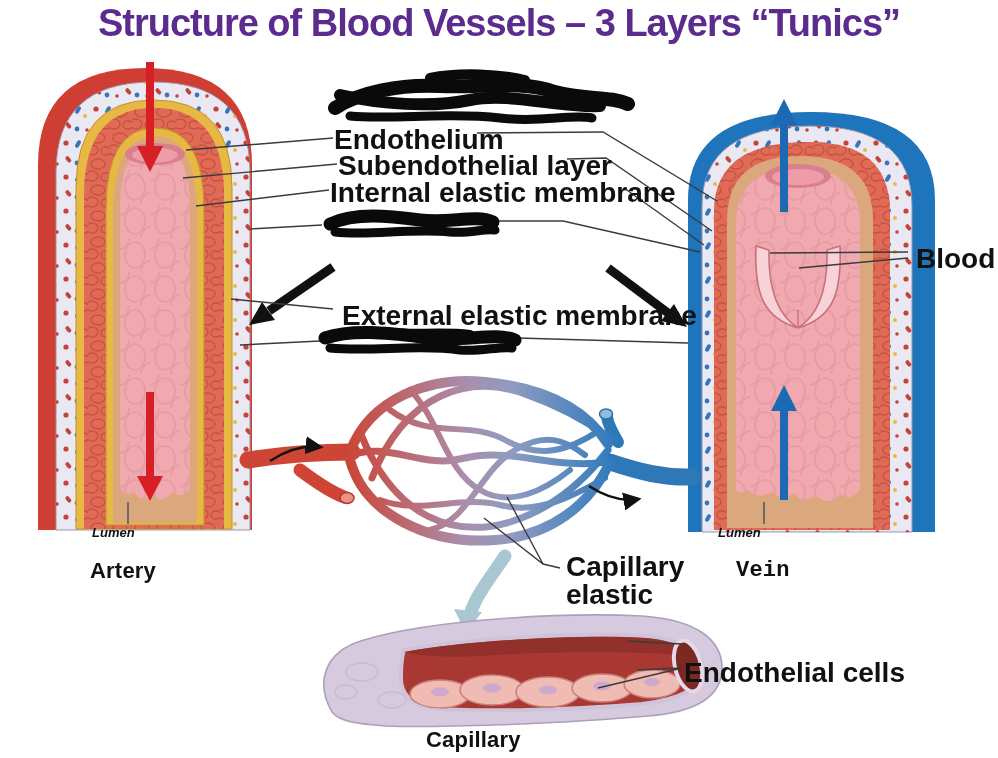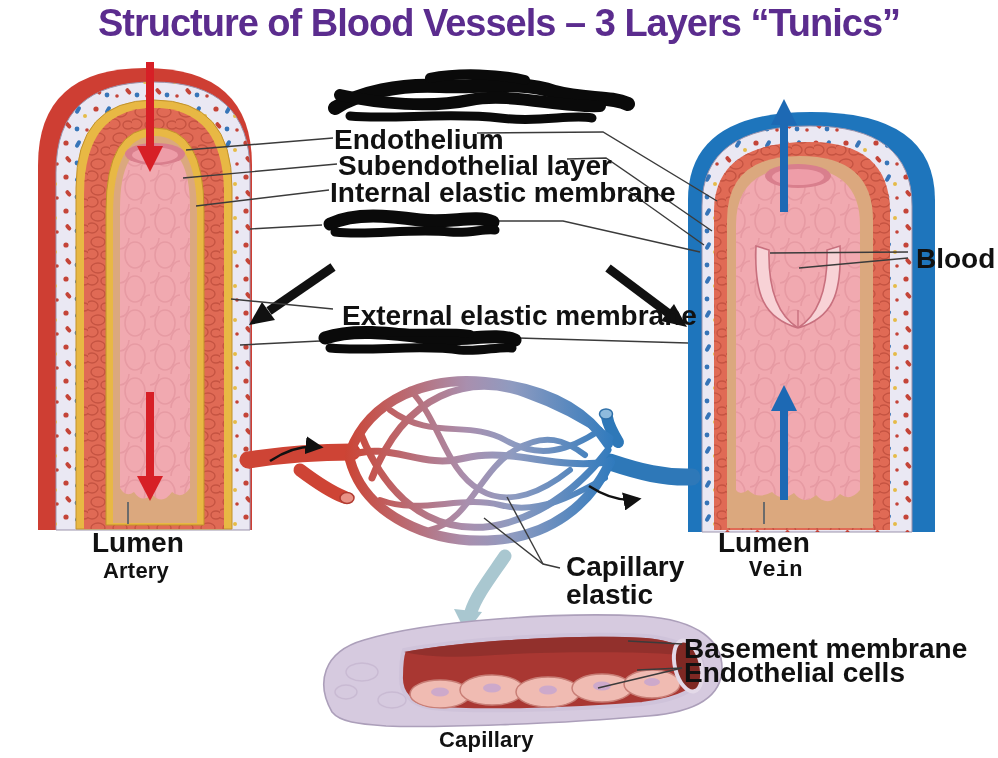--- a/index.html
+++ b/index.html
@@ -2,22 +2,22 @@
 <html><head>
 <meta charset="utf-8">
 <style>
   html,body{margin:0;padding:0;background:#ffffff;}
   #canvas{position:relative;width:998px;height:758px;background:#ffffff;overflow:hidden;
           font-family:"Liberation Sans", sans-serif;}
   #art{position:absolute;left:0;top:0;}
   .title{position:absolute;left:0;top:2px;width:998px;text-align:center;
          font-size:38px;font-weight:700;color:#5B2C8E;letter-spacing:-1px;white-space:nowrap;}
   .lbl{position:absolute;font-size:28px;font-weight:700;color:#111;white-space:nowrap;line-height:1.25;}
-  .lbl.mid{font-size:28px;}
-  .lbl.big{font-size:22px;letter-spacing:.2px;margin-left:13px;}
+  .lbl.mid{font-size:13px;font-style:italic;}
+  .lbl.big{font-size:22px;letter-spacing:.2px;}
   .lbl.two{line-height:28px;}
 </style>
 </head>
 <body>
 
 <div id="canvas">
 
 <svg id="art" width="998" height="758" viewBox="0 0 998 758">
   <defs>
     <pattern id="spk" width="30" height="34" patternUnits="userSpaceOnUse">
@@ -217,17 +217,16 @@
   <div class="lbl big" style="left:90px;top:557px;">Artery</div>
 
   <div class="lbl mid" style="left:718px;top:525px;">Lumen</div>
   <div class="lbl big" style="left:736px;top:557px;font-family:Liberation Mono, monospace;">Vein</div>
 
   <div class="lbl two" style="left:566px;top:553px;">
     <div>Capillary</div>
     <div>elastic</div>
   </div>
 
-  <div class="lbl" style="left:684px;top:631px;">Basement membrane</div>
   <div class="lbl" style="left:684px;top:655px;">Endothelial cells</div>
   <div class="lbl big" style="left:426px;top:726px;">Capillary</div>
 
 </div>
 
 </body></html>

